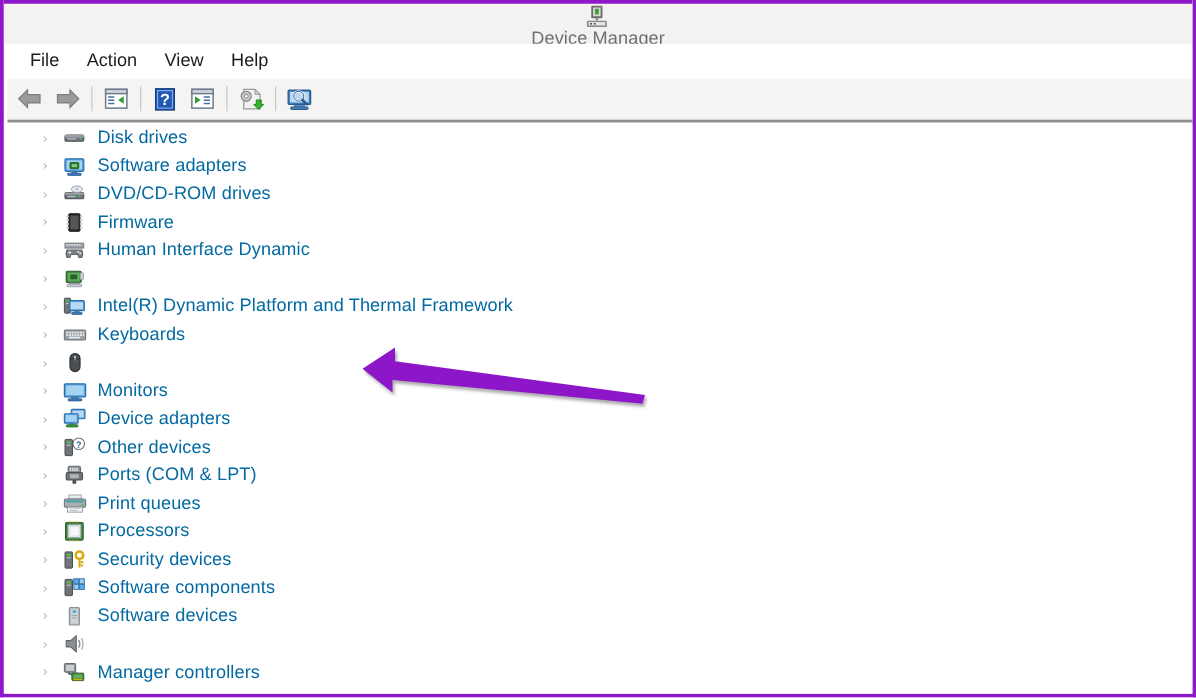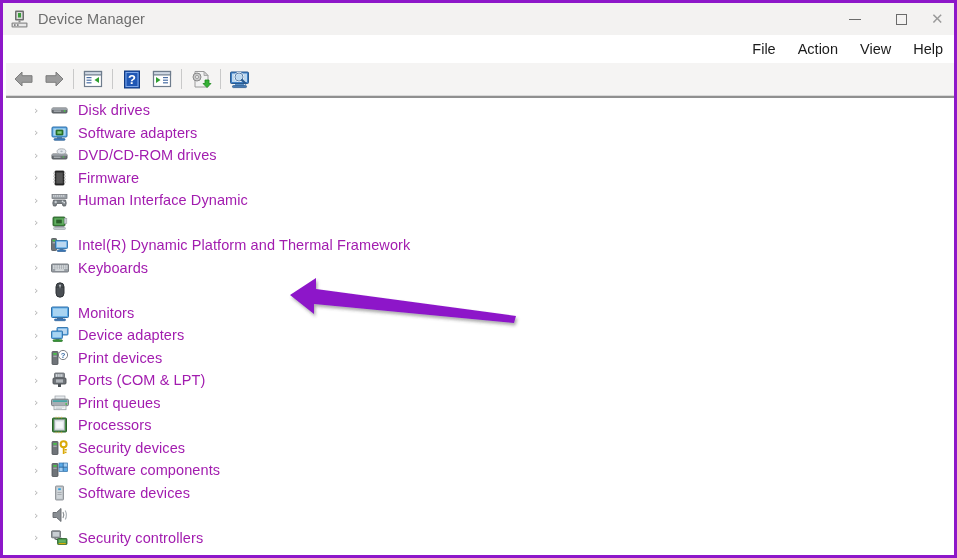--- a/index.html
+++ b/index.html
@@ -32,20 +32,21 @@
 
   
   .titlebar {
     position: absolute;
     left: 0; top: 3px;
     width: 951px;
     height: 32px;
     background: #f3f2f1;
     display: flex;
     align-items: center;
+    flex-direction: column;
   }
   .title-icon {
     width: 20px;
     height: 20px;
     margin-left: 7px;
     margin-right: 8px;
     position: relative;
     flex: 0 0 auto;
   }
   .title-text {
@@ -98,21 +99,20 @@
   .menubar {
     position: absolute;
     left: 3px; top: 35px;
     width: 948px;
     height: 28px;
     background: #ffffff;
     display: flex;
     align-items: center;
     padding-left: 7px;
     box-sizing: border-box;
-    justify-content: flex-end;
   }
   .menu-item {
     font-size: 14.5px;
     color: #1b1b1b;
     padding: 2px 11px;
     white-space: nowrap;
   }
 
   
   .toolbar {
@@ -186,21 +186,21 @@
   }
   .row-icon {
     width: 20px;
     height: 18px;
     flex: 0 0 auto;
     position: relative;
     margin-right: 8px;
   }
   .row-label {
     font-size: 14.5px;
-    color: #a21caf;
+    color: #0369a1;
     white-space: nowrap;
     letter-spacing: .1px;
   }
 
   
   .annotation {
     position: absolute;
     left: 283px;
     top: 270px;
     width: 235px;
@@ -517,21 +517,21 @@
       <span class="chev">›</span>
       <span class="row-icon">
         <svg width="20" height="18" viewBox="0 0 20 18">
           <rect x="2" y="2.5" width="6" height="13" rx="0.8" fill="#6f7479" stroke="#4c5156" stroke-width="0.8"></rect>
           <rect x="3.3" y="4" width="3.4" height="1.8" fill="#49c249"></rect>
           <rect x="3.3" y="6.7" width="3.4" height="1" fill="#b8bdc2"></rect>
           <circle cx="13" cy="6" r="4.6" fill="#ffffff" stroke="#6e7378" stroke-width="0.9"></circle>
           <text x="13" y="9" font-family="Liberation Sans, sans-serif" font-size="7.6" font-weight="bold" fill="#3a6ea5" text-anchor="middle">?</text>
         </svg>
       </span>
-      <span class="row-label">Print devices</span>
+      <span class="row-label">Other devices</span>
     </div>
 
     <div class="row">
       <span class="chev">›</span>
       <span class="row-icon">
         <svg width="20" height="18" viewBox="0 0 20 18">
           <rect x="4.5" y="2" width="10" height="5" rx="1" fill="#8a8f94" stroke="#62676c" stroke-width="0.8"></rect>
           <g fill="#d8dde1">
             <rect x="5.8" y="3.2" width="1.2" height="2.6"></rect>
             <rect x="7.6" y="3.2" width="1.2" height="2.6"></rect>
@@ -645,21 +645,21 @@
         <svg width="20" height="18" viewBox="0 0 20 18">
           <rect x="1.5" y="1.8" width="9" height="7" rx="0.8" fill="#8a8f94" stroke="#62676c" stroke-width="0.8"></rect>
           <rect x="2.7" y="3" width="6.6" height="4.6" fill="#c9ced3"></rect>
           <path d="M4.5 9.5 Q7.5 11.5 10.5 9.5" fill="none" stroke="#4c5156" stroke-width="1.4"></path>
           <path d="M10.5 9.5 L11.8 8.4 L11.8 10.8 Z" fill="#4c5156"></path>
           <rect x="7.5" y="9.5" width="9.5" height="6" rx="0.8" fill="#3e8a3e" stroke="#2a5f2a" stroke-width="0.8"></rect>
           <rect x="8.7" y="10.6" width="7.1" height="3" fill="#63b063"></rect>
           <rect x="8.7" y="14" width="7.1" height="1.2" fill="#d9b008"></rect>
         </svg>
       </span>
-      <span class="row-label">Security controllers</span>
+      <span class="row-label">Manager controllers</span>
     </div>
 
   </div>
 
   <div class="annotation">
     <svg width="235" height="62" viewBox="0 0 235 62">
       <defs>
         <filter id="arrowshadow" x="-20%" y="-20%" width="150%" height="160%">
           <feDropShadow dx="1.5" dy="2.5" stdDeviation="1.4" flood-color="#444" flood-opacity="0.45"></feDropShadow>
         </filter>

